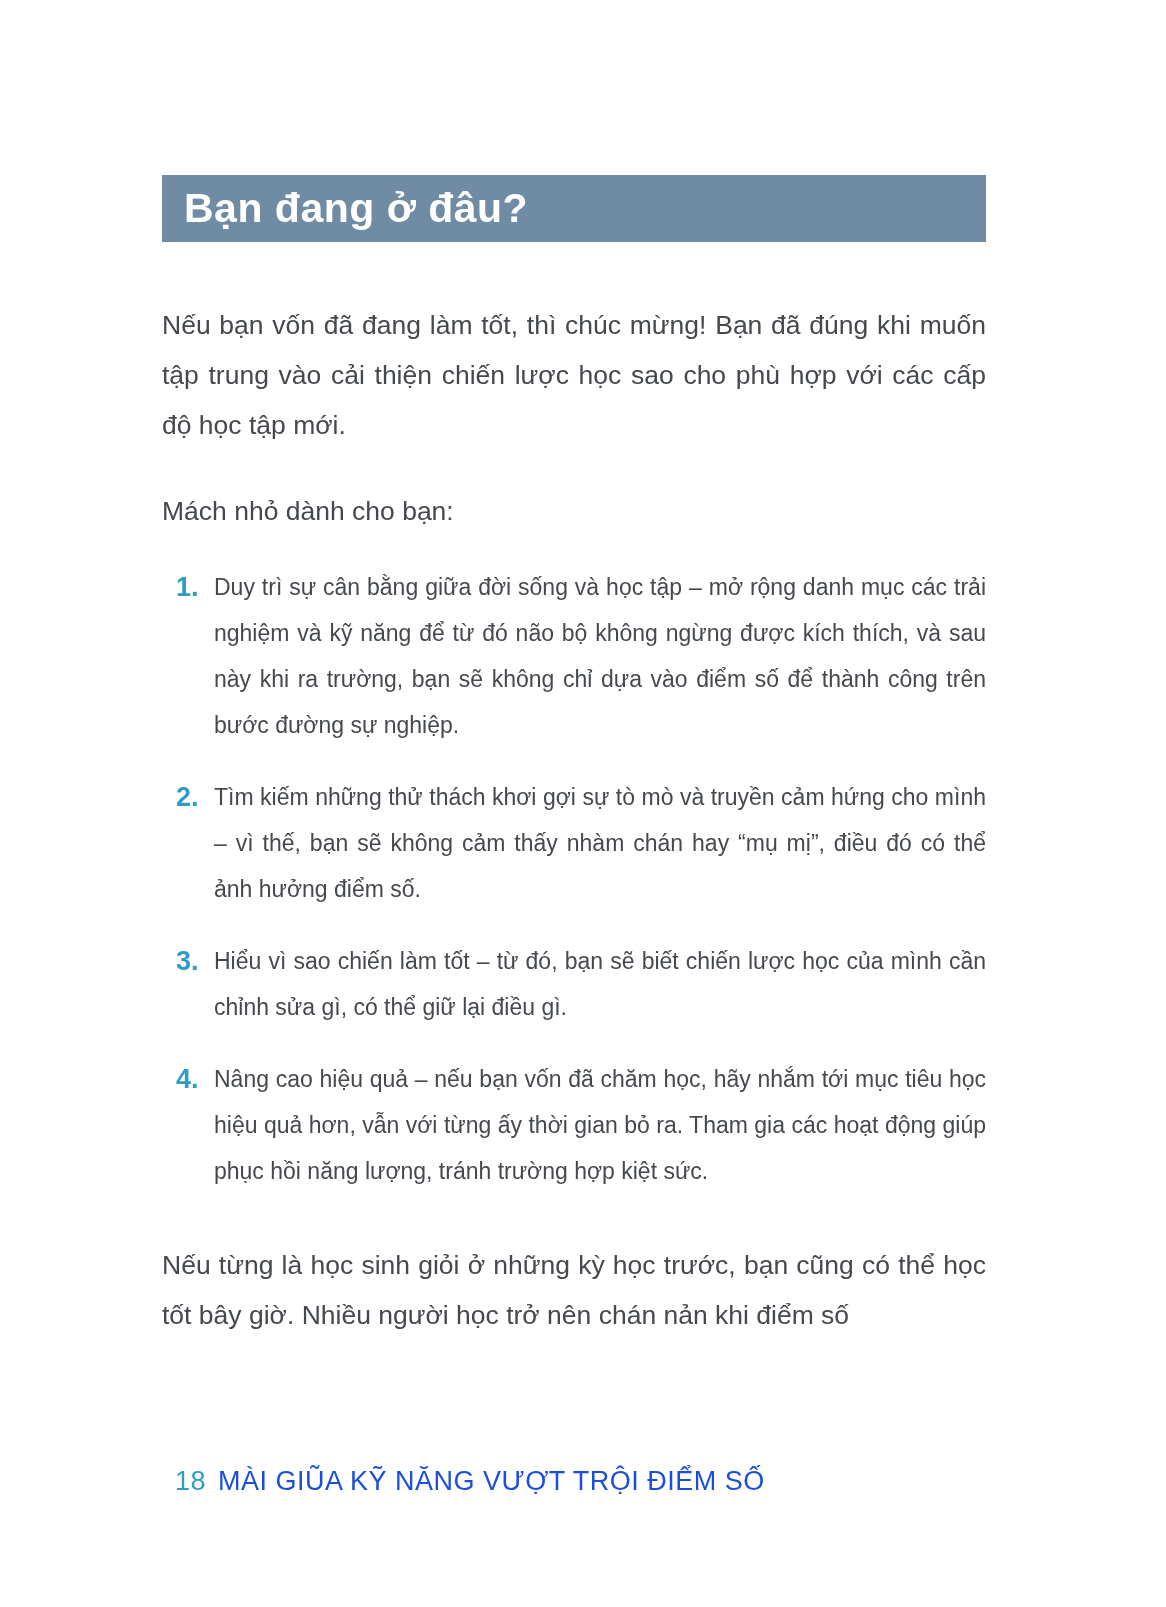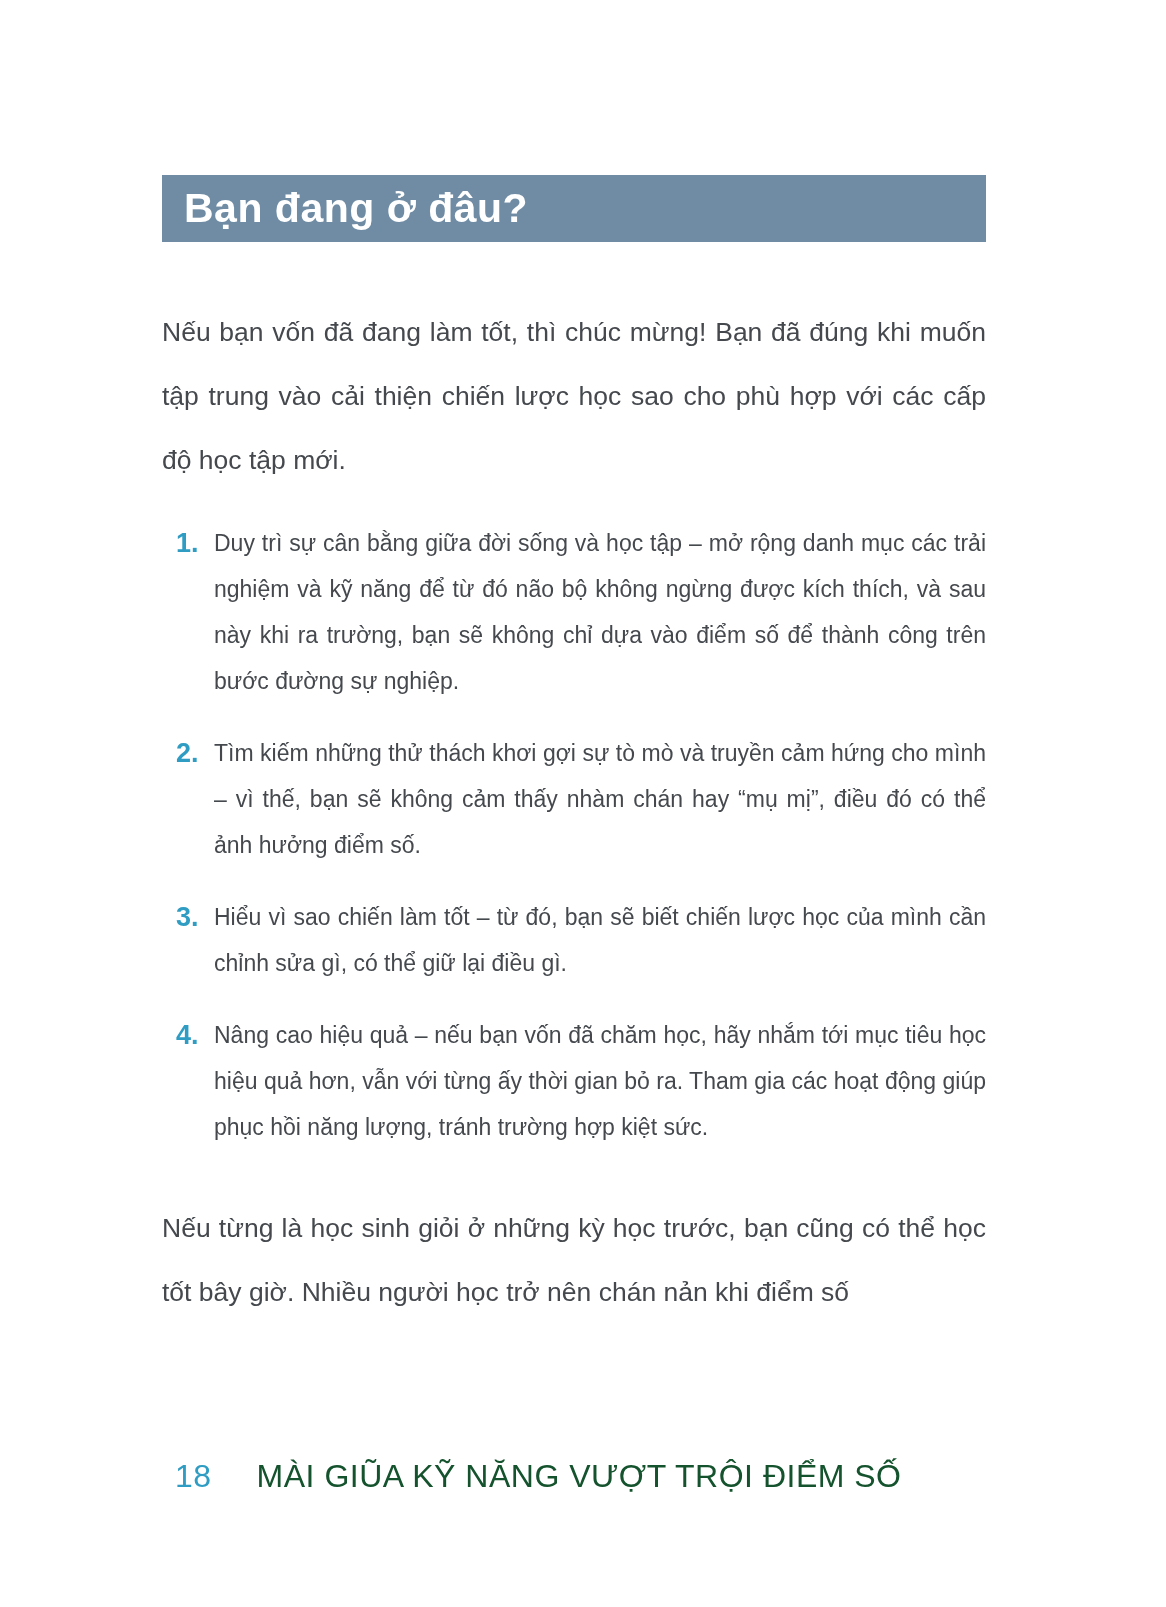--- a/index.html
+++ b/index.html
@@ -34,21 +34,21 @@
   }
   h2.section-heading {
     color: #2f9dc3;
     font-size: 29px;
     font-weight: normal;
     margin-bottom: 32px;
   }
   p.body-text {
     color: #45494e;
     font-size: 26.5px;
-    line-height: 64px;
+    line-height: 50px;
     text-align: justify;
     margin-bottom: 28px;
   }
   .tips-label {
     color: #45494e;
     font-size: 26.5px;
     line-height: 46px;
     margin: 38px 0 30px 0;
   }
   ol.tips-list {
@@ -75,40 +75,41 @@
     text-align: justify;
   }
   .section-2-heading { margin-top: 52px; }
   .last-paragraph { margin-bottom: 0; }
   .footer {
     position: absolute;
     left: 175px;
     top: 1458px;
     display: flex;
     align-items: baseline;
-    gap: 45px;
+    gap: 12px;
     color: #2f9dc3;
-    font-size: 32px;
+    font-size: 27px;
     letter-spacing: 0.5px;
   }
   .footer .page-number { color: #2f9dc3; }
-  .footer .running-title { color: #14532d; }
+  .footer .running-title { color: #1d4ed8; margin-top: 8px; }
 </style>
 </head>
 <body>
 
 <div class="page">
 
   <div class="banner">
     <h1>Bạn đang ở đâu?</h1>
   </div>
 
 
   <p class="body-text">Nếu bạn vốn đã đang làm tốt, thì chúc mừng! Bạn đã đúng khi muốn tập trung vào cải thiện chiến lược học sao cho phù hợp với các cấp độ học tập mới.</p>
 
+  <p class="tips-label">Mách nhỏ dành cho bạn:</p>
 
   <ol class="tips-list">
     <li>
       <span class="tip-number">1.</span>
       <span class="tip-text">Duy trì sự cân bằng giữa đời sống và học tập – mở rộng danh mục các trải nghiệm và kỹ năng để từ đó não bộ không ngừng được kích thích, và sau này khi ra trường, bạn sẽ không chỉ dựa vào điểm số để thành công trên bước đường sự nghiệp.</span>
     </li>
     <li>
       <span class="tip-number">2.</span>
       <span class="tip-text">Tìm kiếm những thử thách khơi gợi sự tò mò và truyền cảm hứng cho mình – vì thế, bạn sẽ không cảm thấy nhàm chán hay “mụ mị”, điều đó có thể ảnh hưởng điểm số.</span>
     </li>

